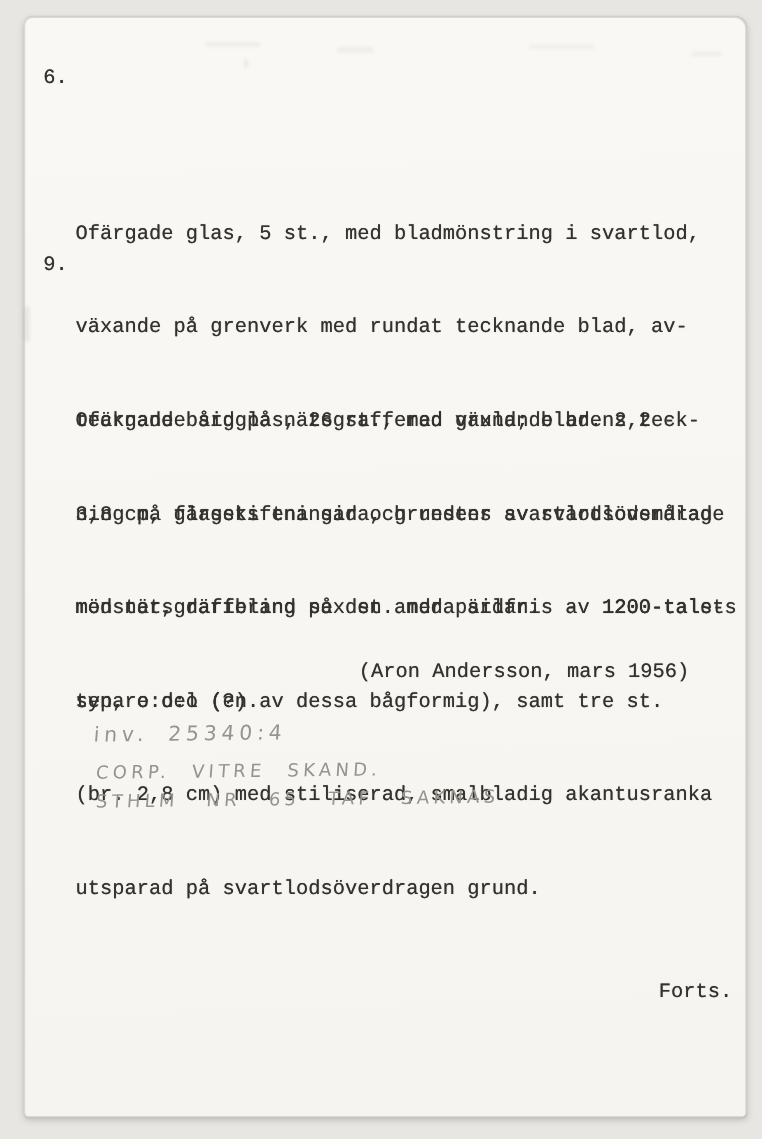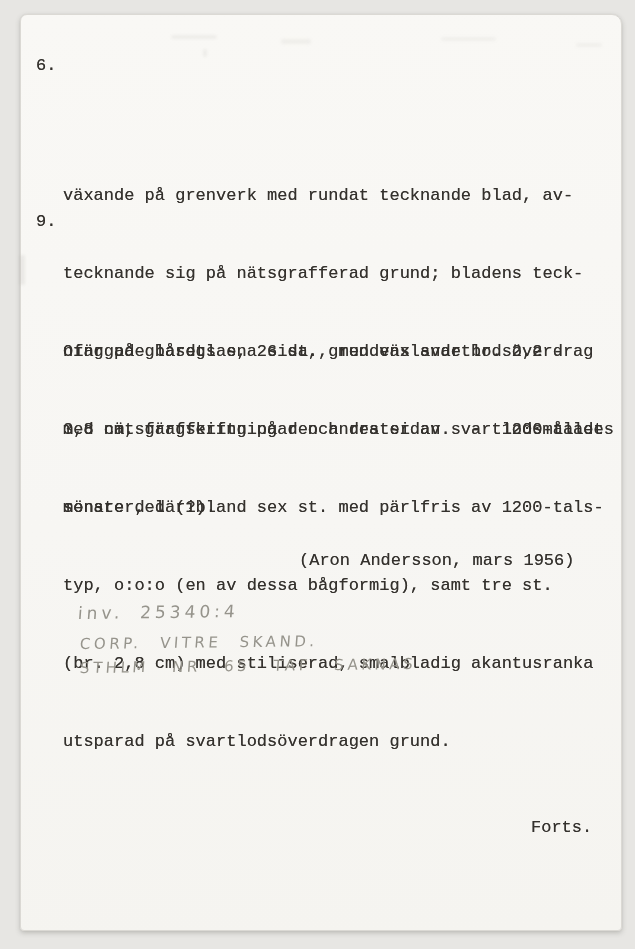--- a/index.html
+++ b/index.html
@@ -58,20 +58,21 @@
     <div class="smudge" style="left:150px; top:20px; width:46px; height:4px; opacity:.16;"></div>
     <div class="smudge" style="left:260px; top:24px; width:30px; height:5px; opacity:.14;"></div>
     <div class="smudge" style="left:182px; top:34px; width:4px; height:8px; opacity:.18;"></div>
     <div class="smudge" style="left:420px; top:22px; width:55px; height:4px; opacity:.12;"></div>
     <div class="smudge" style="left:555px; top:28px; width:26px; height:4px; opacity:.12;"></div>
     <div class="smudge" style="left:-2px; top:240px; width:6px; height:30px; opacity:.20;"></div>
 
     <div class="typed entry" style="left:15px; top:38px;">
       <span class="num">6.</span>
       <div class="lines">
+        <div class="line">Ofärgade glas, 5 st., med bladmönstring i svartlod,</div>
         <div class="line">växande på grenverk med rundat tecknande blad, av-</div>
         <div class="line">tecknande sig på nätsgrafferad grund; bladens teck-</div>
         <div class="line">ning på glasets ena sida, grundens svartlodsöverdrag</div>
         <div class="line">med nätsgraffering på den andra sidan.  -  1200-talets</div>
         <div class="line">senare del (?).</div>
       </div>
     </div>
 
     <div class="typed entry" style="left:15px; top:194px;">
       <span class="num">9.</span>
@@ -85,16 +86,16 @@
       </div>
     </div>
 
 
     <div class="typed" style="left:245px; top:533px;margin-left:33px;">(Aron Andersson, mars 1956)</div>
 
     <div class="hand hw1" style="left:57px; top:588px;">inv. 25340:4</div>
     <div class="hand hw2" style="left:59px; top:620px;">CORP. VITRE SKAND.</div>
     <div class="hand hw3" style="left:59px; top:644px;">STHLM NR 65 TAF SAKNAS</div>
 
-    <div class="typed" style="left:510px; top:800px;">Forts.</div>
+    <div class="typed" style="left:528px; top:800px;">Forts.</div>
 
   </div>
 </div>
 
 </body></html>

